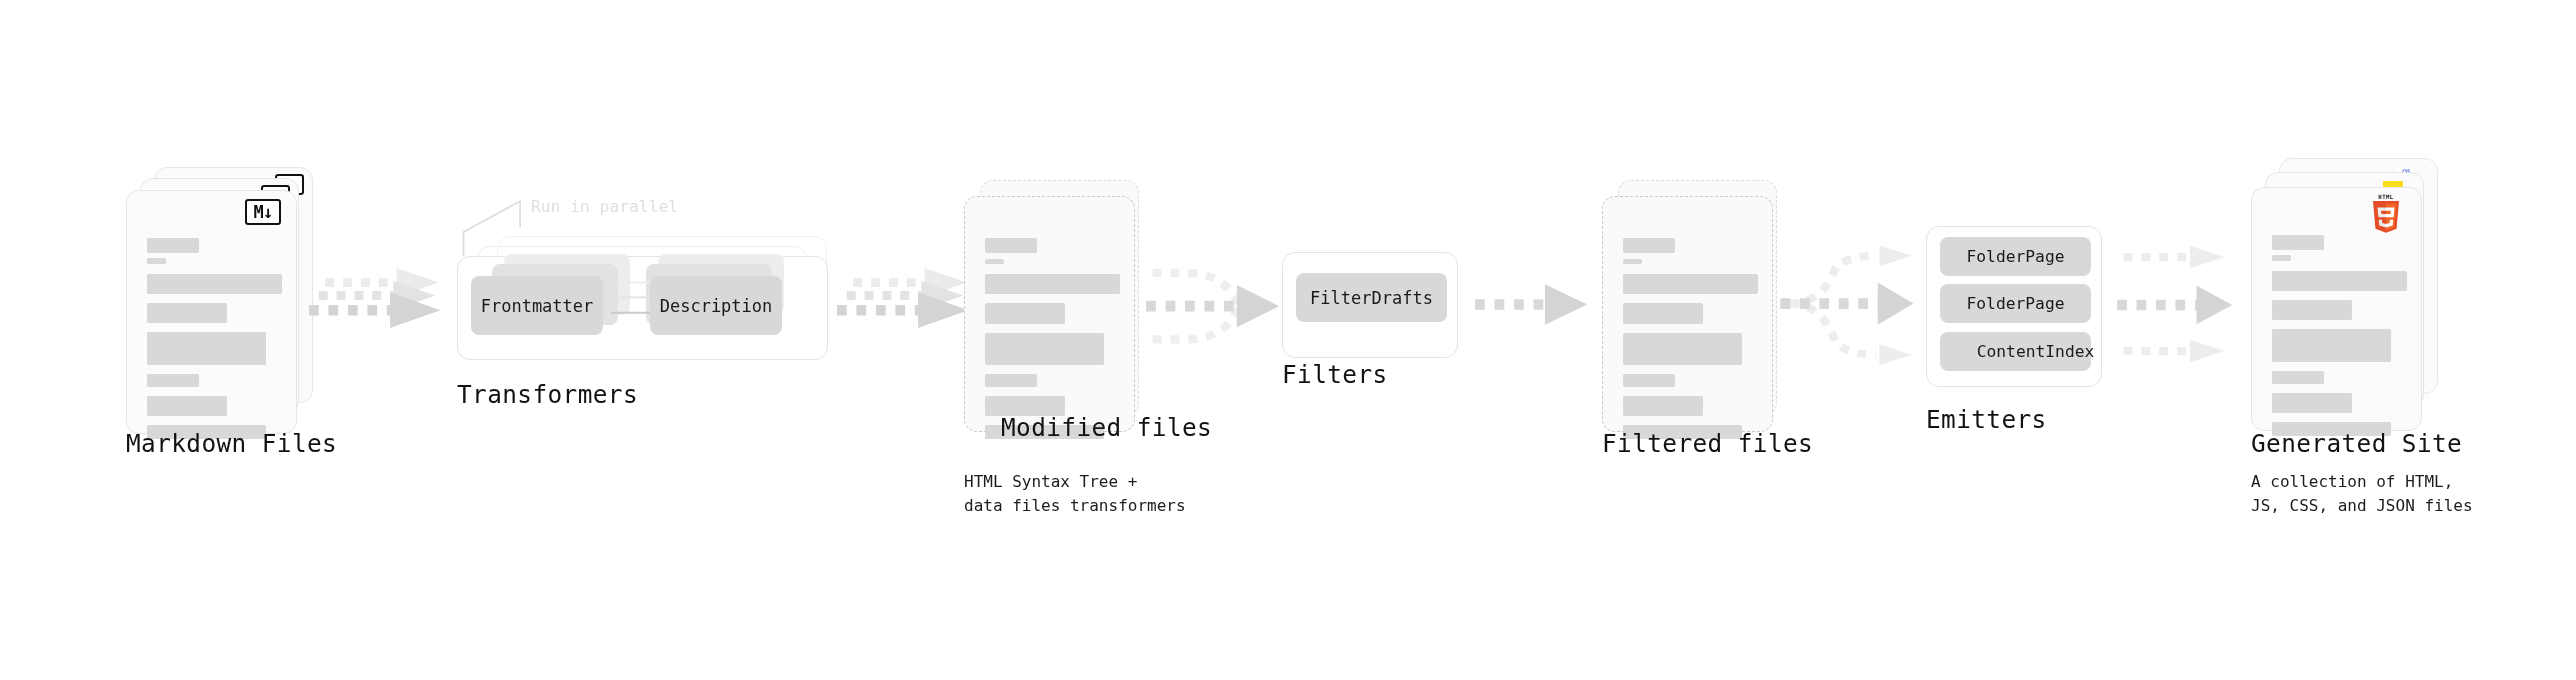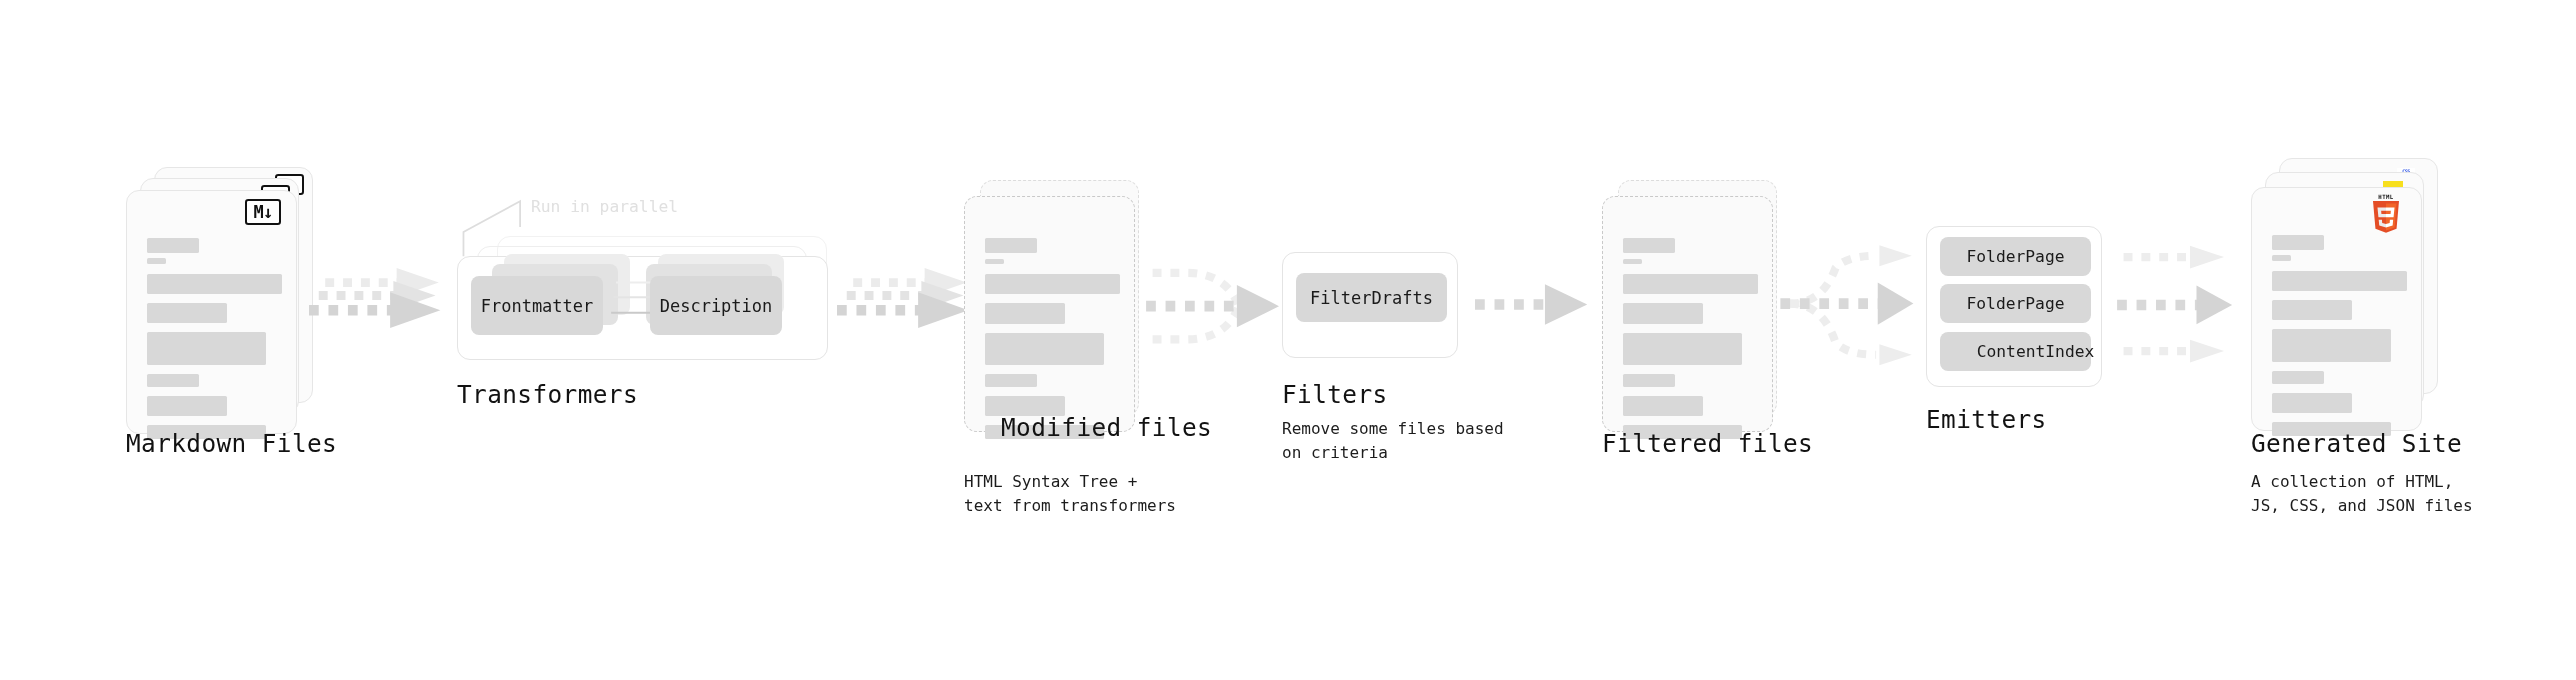--- a/index.html
+++ b/index.html
@@ -267,35 +267,33 @@
         <div class="bar" style="width:80px;height:20.3px;"></div>
         <div class="bar" style="width:119px;height:32.5px;"></div>
         <div class="bar" style="width:52px;height:13px;"></div>
         <div class="bar" style="width:80px;height:20.3px;"></div>
         <div class="bar" style="width:119px;height:14px;"></div>
       </div>
     </div>
   </div>
   <div class="title" style="left:964px; top:413px;margin-left:37px;">Modified files</div>
   <div class="subtitle" style="left:964px; top:470px;">HTML Syntax Tree +
-text from transformers</div>
+data files transformers</div>
 
   <svg class="conn" style="left:1138px; top:258px;" width="154" height="106" viewBox="0 0 190 130">
     <path d="M 18 18 L 60 18 Q 108 18 124 58" fill="none" stroke="#eeeeee" stroke-width="10" stroke-dasharray="11 11"></path>
     <path d="M 18 100 L 60 100 Q 108 100 124 60" fill="none" stroke="#eeeeee" stroke-width="10" stroke-dasharray="11 11"></path>
     <line x1="10" y1="59" x2="128" y2="59" stroke="#d8d8d8" stroke-width="13" stroke-dasharray="12 12"></line>
     <polygon points="122,33 174,59 122,85" fill="#d4d4d4"></polygon>
   </svg>
 
   <div class="groupbox" style="left:1282px; top:252px; width:176px; height:106px;">
   </div>
   <div class="chip" style="left:1296px; top:273px; width:151px; height:49px;">FilterDrafts</div>
-  <div class="title" style="left:1282px; top:380px;">Filters</div>
-  <div class="subtitle" style="left:1282px; top:417px;">Remove some files based
-on criteria</div>
+  <div class="title" style="left:1282px; top:360px;">Filters</div>
 
   <svg class="conn" style="left:1475px; top:280px;" width="122" height="49" viewBox="0 0 150 60">
     <line x1="0" y1="30" x2="92" y2="30" stroke="#d8d8d8" stroke-width="13" stroke-dasharray="12 12"></line>
     <polygon points="86,5 138,30 86,55" fill="#d4d4d4"></polygon>
   </svg>
 
   <div class="filecard-stack" style="left:1602px; top:180px;">
     <div class="filecard dashed" style="left:16.3px; top:0px; width:159px; height:236px; border-color:#dcdcdc;"></div>
     <div class="filecard dashed" style="left:0px; top:16.3px; width:171px; height:236px;">
       <div class="lines" style="top:41px;">

